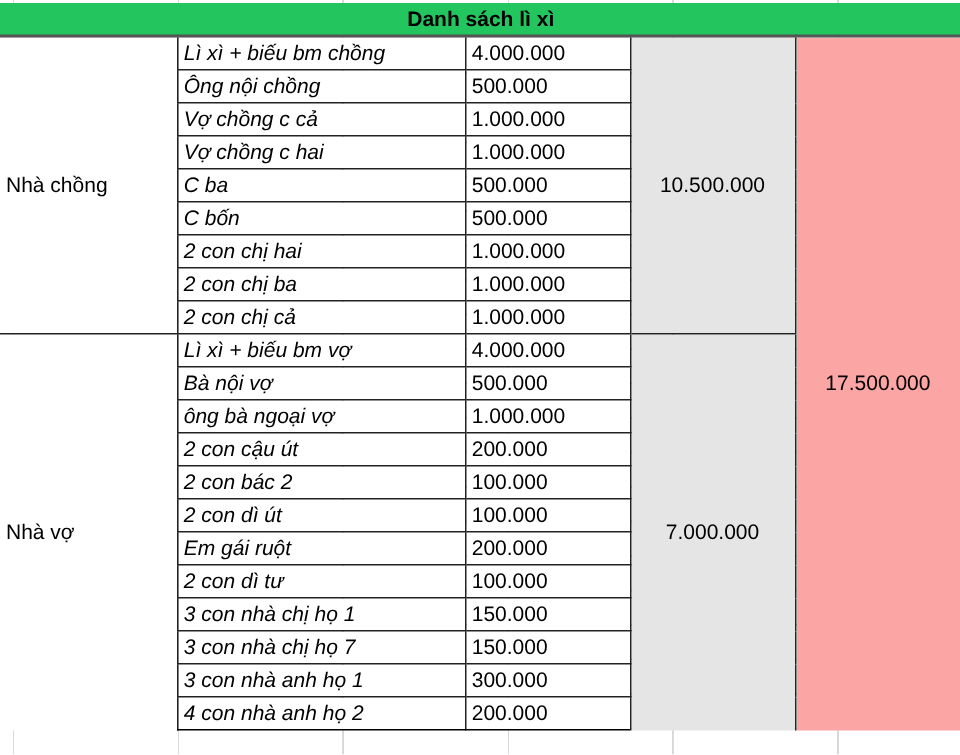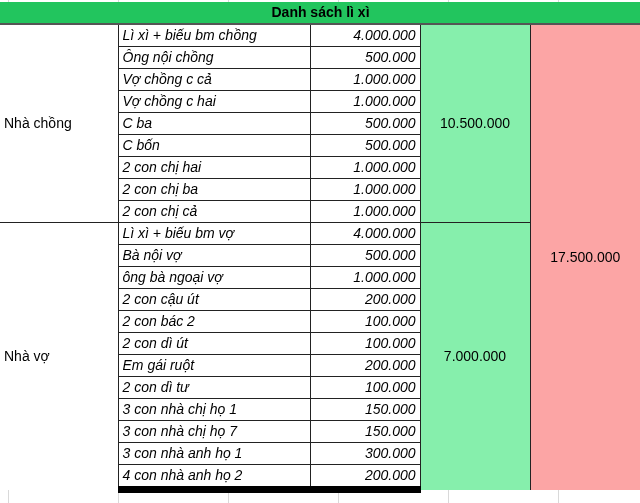--- a/index.html
+++ b/index.html
@@ -10,27 +10,27 @@
       linear-gradient(to right, #d9d9d9 1px, transparent 1px),
       linear-gradient(to bottom, #d9d9d9 1px, transparent 1px);
     background-size: 110px 23px; background-position: 118px 2px; }
   table.sheet { position: absolute; left: 0; top: 2px; border-collapse: collapse;
     table-layout: fixed; width: 641px; }
   table.sheet td { padding: 0 4px; height: 21px; line-height: 21px; white-space: nowrap; overflow: hidden; }
   .title-cell { background: #22c55e; font-weight: bold; text-align: center;
     border-bottom: 2px solid #555 !important; height: 21px; }
   .group-cell { text-align: left; vertical-align: middle; background: #fff; }
   .name-cell { border: 1px solid #222; text-align: left; background: #fff; font-style: italic; }
-  .amt-cell { border: 1px solid #222; text-align: right; background: #fff; font-style: italic; }
-  .subtotal-cell { text-align: center; vertical-align: middle; background: #86efac;
+  .amt-cell { border: 1px solid #222; background: #fff; }
+  .subtotal-cell { text-align: center; vertical-align: middle; background: #e5e5e5;
     border-left: 1px solid #222; border-right: 1px solid #222; }
   .total-cell { text-align: center; vertical-align: middle; background: #fca5a5;
     border-right: 2px solid #000000; }
   .group-sep td { border-top: 1px solid #222; }
-  tr.last td { border-bottom: 7px solid #000000; }
+  tr.last td { border-bottom: 1px solid #000000; }
 </style>
 </head>
 <body>
 
 <div class="grid-bg"></div>
 
 <table class="sheet">
   <colgroup>
     <col style="width:118px">
       <col style="width:192px">

